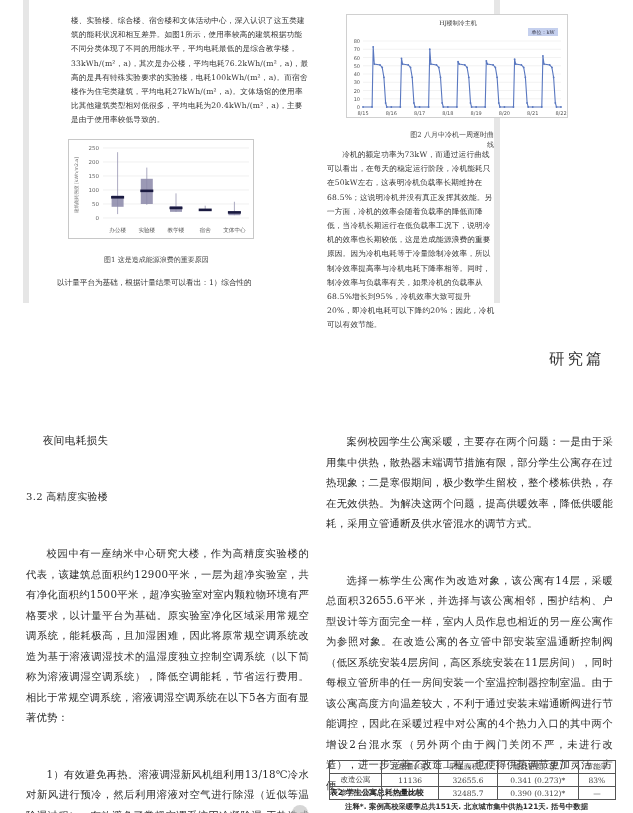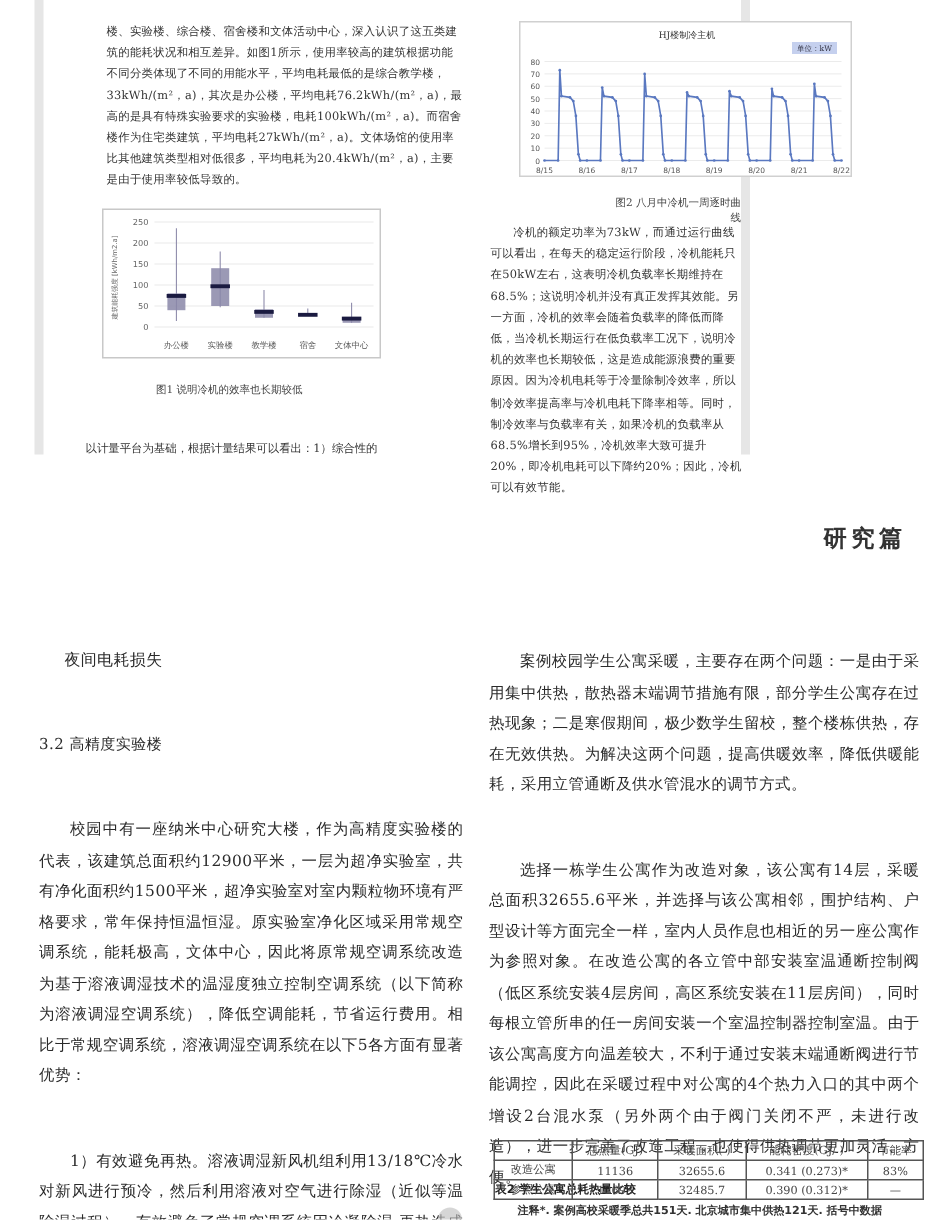--- a/index.html
+++ b/index.html
@@ -13,26 +13,26 @@
     border-left: 6px solid #e6e6e6; border-right: 6px solid #e6e6e6;
   }
   .up-col { position: absolute; font-size: 7.6px; line-height: 14.2px; color: #333; letter-spacing: 0.2px; }
   .up-left { left: 42px; top: 14px; width: 238px; }
   .up-right { left: 298px; top: 148px; width: 168px; }
   .up-right p, .up-left p { text-indent: 0; }
   .indent { text-indent: 2em !important; }
 
   .fig1 { position: absolute; left: 62px; top: 139px; width: 186px; height: 100px; border: 1px solid #c8c8c8; background: #fff; }
   .fig1-cap { position: absolute; left: 94px; top: 255px; font-size: 7px; color: #444; }
-  .up-tail { position: absolute; left: 28px; top: 294px; font-size: 7.6px; color: #333; }
+  .up-tail { position: absolute; left: 28px; top: 278px; font-size: 7.6px; color: #333; }
 
   .fig2 { position: absolute; left: 340px; top: 14px; width: 222px; height: 104px; border: 1px solid #d0d0d0; background: #fff; }
   .fig2-cap { position: absolute; left: 398px; top: 130px; font-size: 7px; color: #444; text-align: right; }
 
-  .section-tag { position: absolute; left: 549px; top: 349px; font-size: 15.5px; letter-spacing: 3px; color: #333; font-weight: bold; }
+  .section-tag { position: absolute; left: 549px; top: 349px; font-size: 15.5px; letter-spacing: 3px; color: #333; }
 
   
   .col { position: absolute; font-size: 10.3px; line-height: 20.5px; color: #2a2a2a; text-align: justify; letter-spacing: 0.3px; }
   .col-left { left: 26px; top: 394px; width: 283px; }
   .col-right { left: 326px; top: 395px; width: 287px; }
   .col p { text-indent: 2em; margin-top: 36px; }
   .col p.noind { text-indent: 0; }
   .subhead { font-size: 10.6px; text-indent: 1.6em !important; }
   .h32 { font-size: 10px; margin-top: 19px; }
 
@@ -81,21 +81,21 @@
         <line x1="136.2" x2="136.2" y1="65.68" y2="70.44" stroke="#8a87a8" stroke-width="0.7"></line>
         <rect x="130.2" y="69.32" width="12" height="1.1200000000000045" fill="#8a87a8" opacity="0.85"></rect>
         <rect x="129.7" y="68.58" width="13" height="2.6" fill="#1a1a40"></rect>
         <text x="136.2" y="92" font-size="5.6" text-anchor="middle" fill="#555">宿舍</text>
         <line x1="165.4" x2="165.4" y1="61.76" y2="75.2" stroke="#8a87a8" stroke-width="0.7"></line>
         <rect x="159.4" y="71.28" width="12" height="3.9200000000000017" fill="#8a87a8" opacity="0.85"></rect>
         <rect x="158.9" y="71.10000000000001" width="13" height="2.6" fill="#1a1a40"></rect>
         <text x="165.4" y="92" font-size="5.6" text-anchor="middle" fill="#555">文体中心</text>
       </svg>
   </div>
-  <div class="fig1-cap" style="left:75px;">图1 说明冷机的效率也长期较低</div>
+  <div class="fig1-cap" style="left:75px;">图1 这是造成能源浪费的重要原因</div>
 
   <div class="up-tail">以计量平台为基础，根据计量结果可以看出：1）综合性的</div>
 
   <div class="fig2" style="left:317px;">
     <svg id="fig2svg" width="222" height="104" viewBox="0 0 222 104">
         <text x="111" y="10" font-size="6" text-anchor="middle" fill="#333">HJ楼制冷主机</text>
         <rect x="181" y="13" width="30" height="8" fill="#c5d0ee"></rect>
         <text x="196" y="19" font-size="5" text-anchor="middle" fill="#334">单位：kW</text>
         <line x1="16" x2="214" y1="92" y2="92" stroke="#e4e4e4" stroke-width="0.5"></line>
         <text x="13" y="94" font-size="5" text-anchor="end" fill="#555" font-family="DejaVu Sans, sans-serif">0</text>
@@ -195,21 +195,21 @@
   <div class="up-col up-right" style="left:298px;width:168px;top:148px;">
     <p class="indent">冷机的额定功率为73kW，而通过运行曲线可以看出，在每天的稳定运行阶段，冷机能耗只在50kW左右，这表明冷机负载率长期维持在68.5%；这说明冷机并没有真正发挥其效能。另一方面，冷机的效率会随着负载率的降低而降低，当冷机长期运行在低负载率工况下，说明冷机的效率也长期较低，这是造成能源浪费的重要原因。因为冷机电耗等于冷量除制冷效率，所以制冷效率提高率与冷机电耗下降率相等。同时，制冷效率与负载率有关，如果冷机的负载率从68.5%增长到95%，冷机效率大致可提升20%，即冷机电耗可以下降约20%；因此，冷机可以有效节能。</p>
   </div>
 </div>
 
 <div class="section-tag">研究篇</div>
 
 <div class="col col-left">
   <p class="subhead">夜间电耗损失</p>
   <p class="noind h32">3.2 高精度实验楼</p>
-  <p>校园中有一座纳米中心研究大楼，作为高精度实验楼的代表，该建筑总面积约12900平米，一层为超净实验室，共有净化面积约1500平米，超净实验室对室内颗粒物环境有严格要求，常年保持恒温恒湿。原实验室净化区域采用常规空调系统，能耗极高，文体中心，因此将原常规空调系统改造为基于溶液调湿技术的温湿度独立控制空调系统（以下简称为溶液调湿空调系统），降低空调能耗，节省运行费用。相比于常规空调系统，溶液调湿空调系统在以下5各方面有显著优势：</p>
+  <p>校园中有一座纳米中心研究大楼，作为高精度实验楼的代表，该建筑总面积约12900平米，一层为超净实验室，共有净化面积约1500平米，超净实验室对室内颗粒物环境有严格要求，以计量平台为基础。原实验室净化区域采用常规空调系统，能耗极高，且加湿困难，因此将原常规空调系统改造为基于溶液调湿技术的温湿度独立控制空调系统（以下简称为溶液调湿空调系统），降低空调能耗，节省运行费用。相比于常规空调系统，溶液调湿空调系统在以下5各方面有显著优势：</p>
   <p>1）有效避免再热。溶液调湿新风机组利用13/18℃冷水对新风进行预冷，然后利用溶液对空气进行除湿（近似等温除湿过程），有效避免了常规空调系统因冷凝除湿-再热造成的能量浪费。</p>
 
 </div>
 
 <div class="col col-right">
   <p>案例校园学生公寓采暖，主要存在两个问题：一是由于采用集中供热，散热器末端调节措施有限，部分学生公寓存在过热现象；二是寒假期间，极少数学生留校，整个楼栋供热，存在无效供热。为解决这两个问题，提高供暖效率，降低供暖能耗，采用立管通断及供水管混水的调节方式。</p>
   <p>选择一栋学生公寓作为改造对象，该公寓有14层，采暖总面积32655.6平米，并选择与该公寓相邻，围护结构、户型设计等方面完全一样，室内人员作息也相近的另一座公寓作为参照对象。在改造公寓的各立管中部安装室温通断控制阀（低区系统安装4层房间，高区系统安装在11层房间），同时每根立管所串的任一房间安装一个室温控制器控制室温。由于该公寓高度方向温差较大，不利于通过安装末端通断阀进行节能调控，因此在采暖过程中对公寓的4个热力入口的其中两个增设2台混水泵（另外两个由于阀门关闭不严，未进行改造），进一步完善了改造工程，也使得供热调节更加灵活、方便。</p>
   <p>表2为改造公寓和参照公寓整个采暖季的耗热量比较，通过末端通断调节，改造公寓相比参照公寓节约热量0.05GJ/m²，节能率达13%。而增加的混水泵电耗相对极低，仅增加950度电，约节能量的2.8%。所以该改造方案具有良好的节能效果，并且具有广泛的适用价值。</p>
 </div>
 

